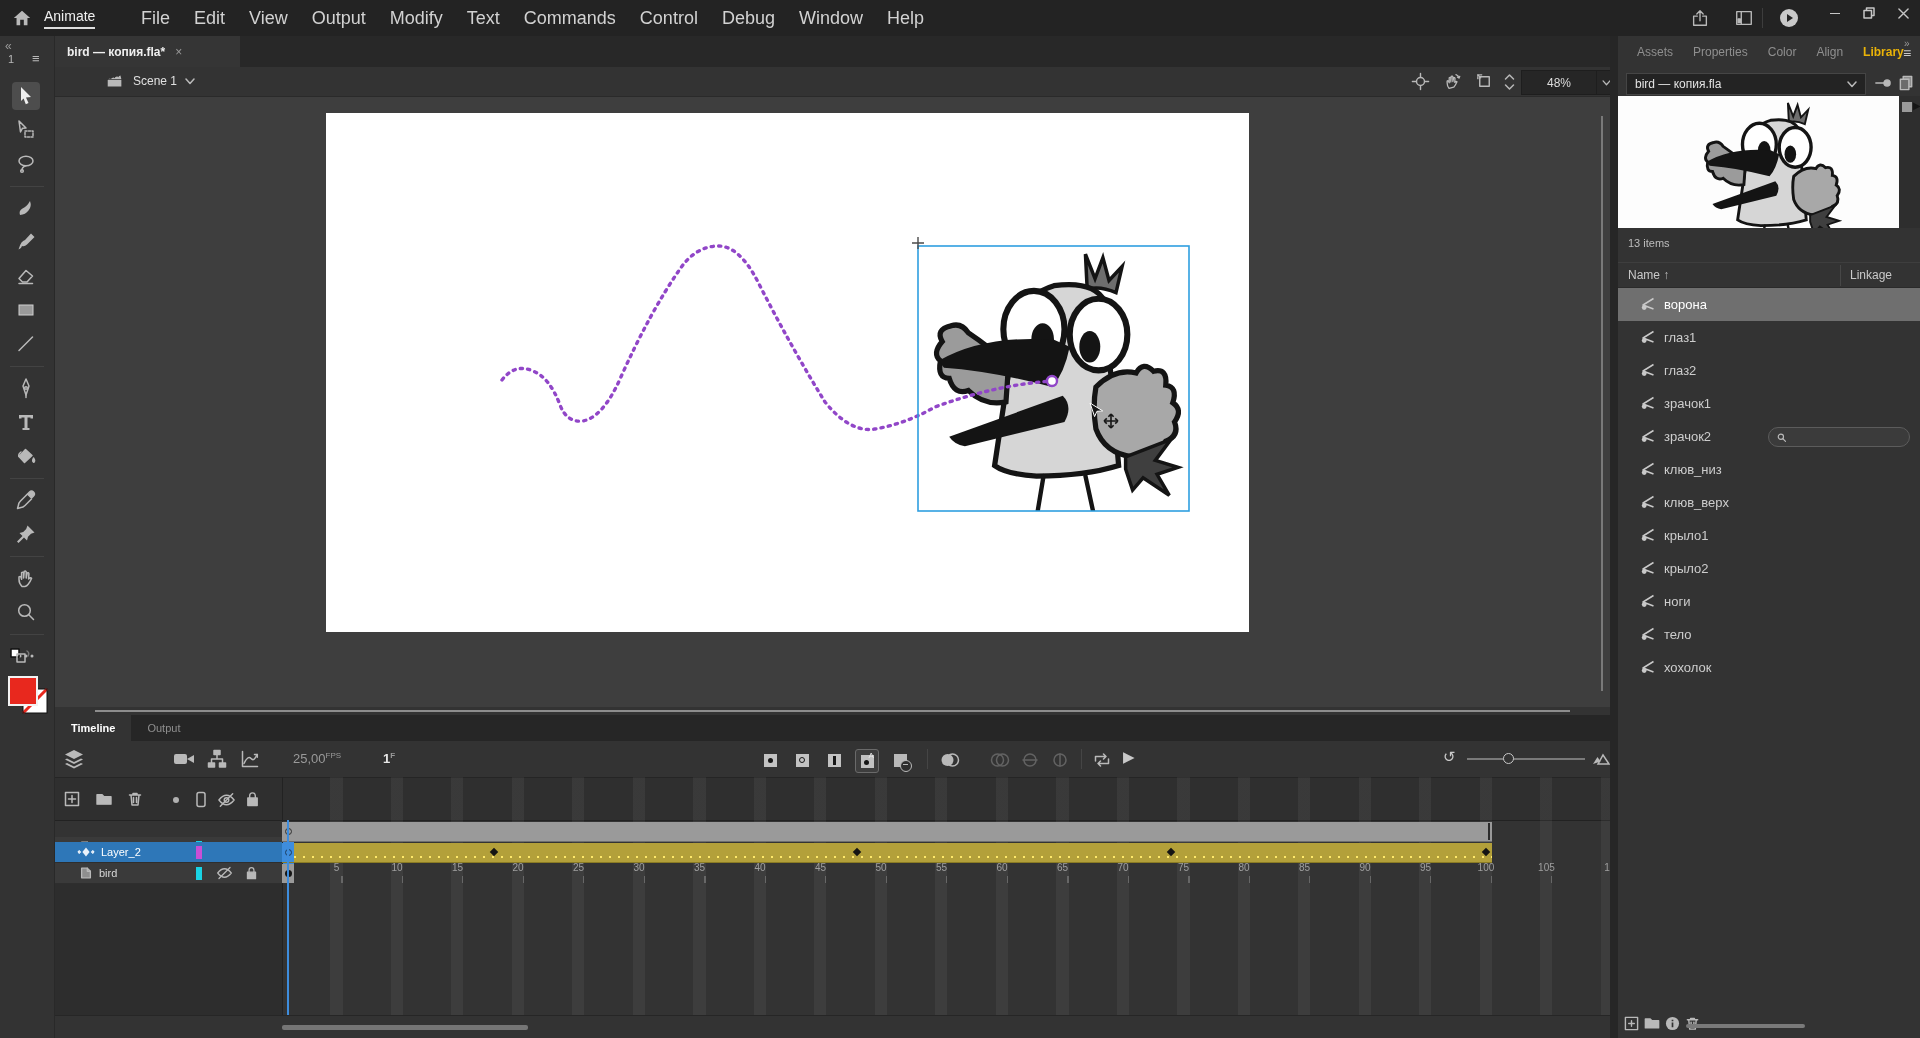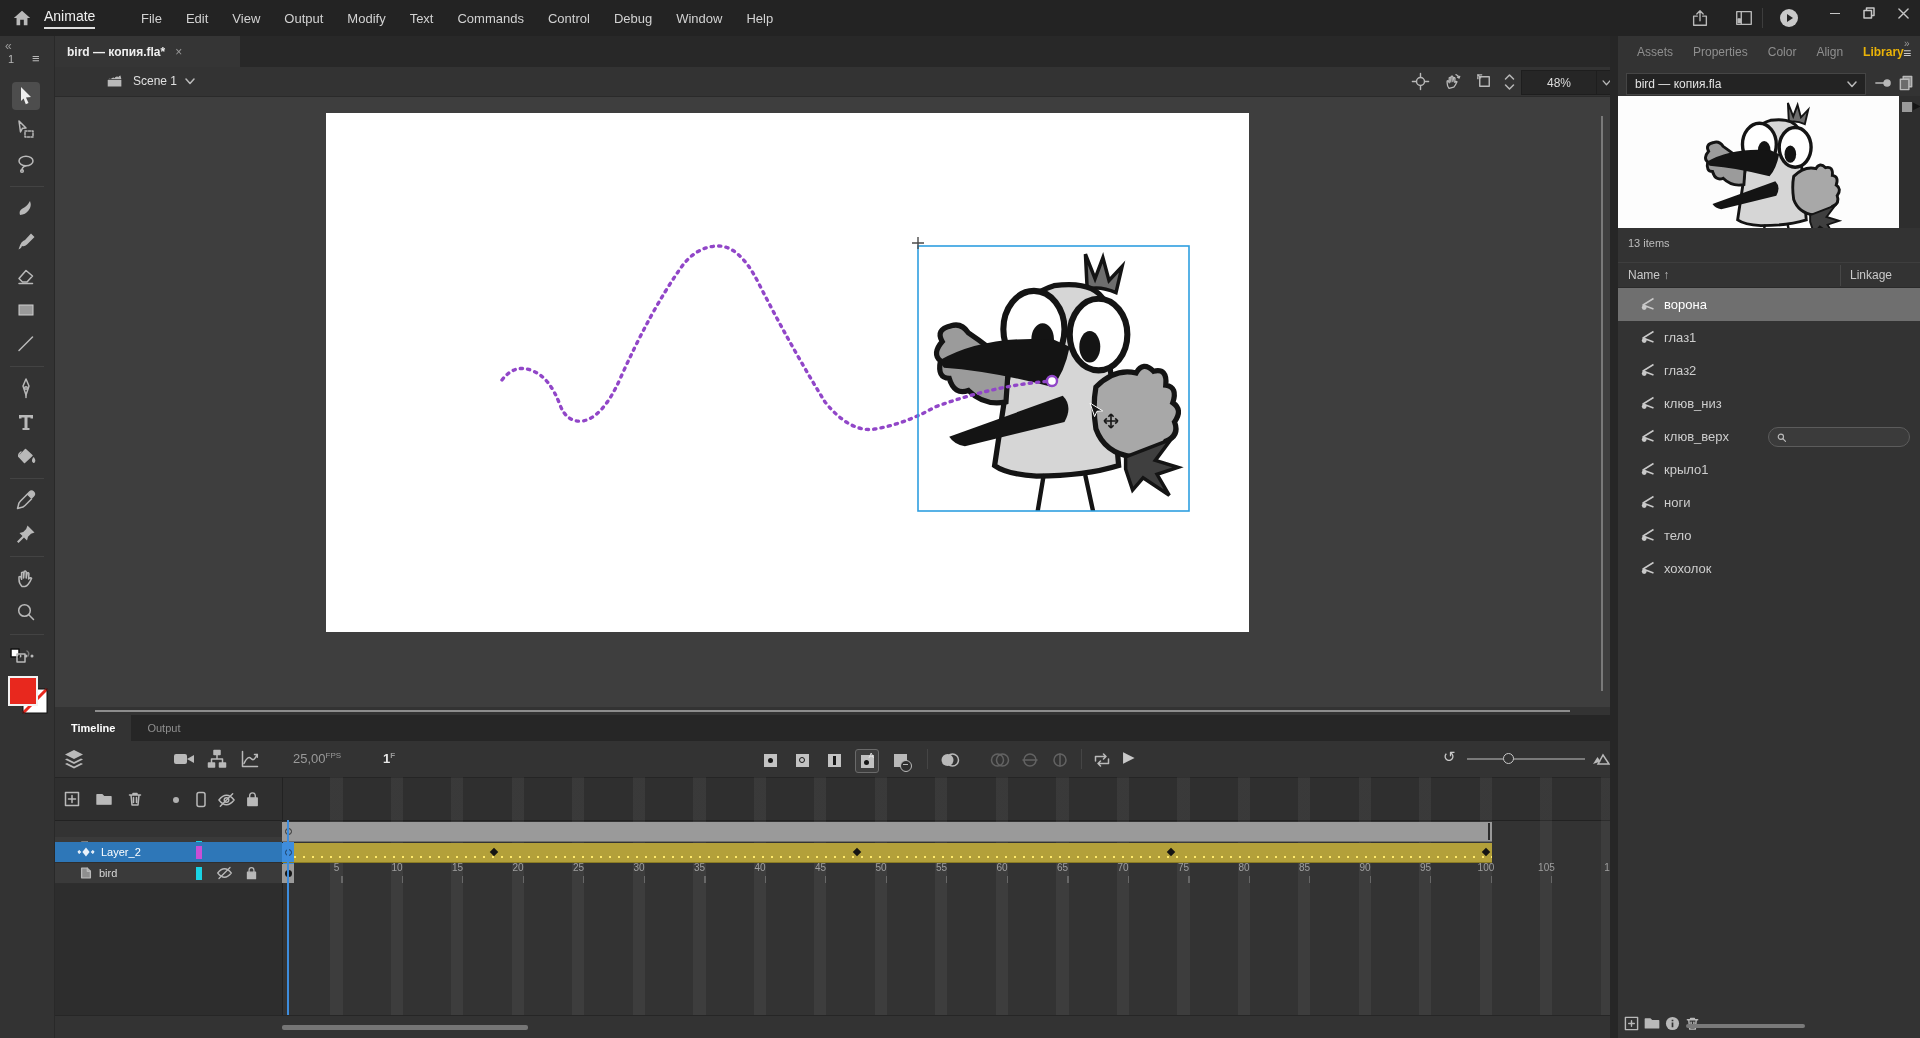--- a/index.html
+++ b/index.html
@@ -7,21 +7,21 @@
        font-family:"Liberation Sans","DejaVu Sans",sans-serif;color:#cfcfcf;
        -webkit-font-smoothing:antialiased;}
   .i{position:absolute;}
   svg{display:block;}
   .ic{stroke:#b9b9b9;fill:none;stroke-width:1.5;stroke-linecap:round;stroke-linejoin:round;}
   .icf{fill:#b9b9b9;stroke:none;}
   
   #menubar{left:0;top:0;width:1920px;height:36px;background:#232323;}
   #appname{left:44px;top:8px;font-size:14px;color:#f0f0f0;border-bottom:2px solid #dedede;padding-bottom:3px;}
   #menus{left:130px;top:0;height:36px;display:flex;align-items:center;gap:2px;}
-  .menu-item{padding:4px 11px;font-size:13px;color:#d2d2d2;cursor:default;text-align:right;}
+  .menu-item{padding:4px 11px;font-size:18px;color:#d2d2d2;cursor:default;text-align:right;}
   .winbtn{top:0;width:34px;height:26px;display:flex;align-items:center;justify-content:center;color:#c6c6c6;font-size:12px;}
   
   #tabbar{left:0;top:36px;width:1610px;height:31px;background:#282828;}
   #doctab{left:55px;top:36px;width:185px;height:31px;background:#353535;display:flex;align-items:center;gap:10px;padding:0 12px;box-sizing:border-box;}
   #doctab .t{font-size:12px;font-weight:bold;color:#efefef;white-space:nowrap;}
   #doctab .x{color:#9a9a9a;font-size:12px;}
   #editbar{left:55px;top:67px;width:1555px;height:30px;background:#333;border-bottom:1px solid #2a2a2a;box-sizing:border-box;}
   #scene-group{left:50px;top:4px;display:flex;align-items:center;gap:8px;}
   #zoombox{left:1466px;top:3px;width:74px;height:23px;background:#262626;border:1px solid #1e1e1e;display:flex;align-items:center;justify-content:center;font-size:12px;color:#ddd;}
   #zoomchev{left:1541px;top:3px;width:18px;height:23px;background:#262626;border:1px solid #1e1e1e;display:flex;align-items:center;justify-content:center;}
@@ -446,39 +446,66 @@
         </span>
         <span>глаз2</span>
       </div>
       <div class="librow">
         <span>
           <svg width="16" height="15" viewBox="0 0 16 15">
             <path d="M13.5,1.5 L3,8 L13.5,12" fill="none" stroke="#c9c9c9" stroke-width="1.5" stroke-linejoin="round"></path>
             <circle cx="4.2" cy="10.6" r="2.4" fill="#c9c9c9"></circle>
           </svg>
         </span>
+        <span>зрачок1</span>
+      </div>
+      <div class="librow">
+        <span>
+          <svg width="16" height="15" viewBox="0 0 16 15">
+            <path d="M13.5,1.5 L3,8 L13.5,12" fill="none" stroke="#c9c9c9" stroke-width="1.5" stroke-linejoin="round"></path>
+            <circle cx="4.2" cy="10.6" r="2.4" fill="#c9c9c9"></circle>
+          </svg>
+        </span>
+        <span>зрачок2</span>
+      </div>
+      <div class="librow">
+        <span>
+          <svg width="16" height="15" viewBox="0 0 16 15">
+            <path d="M13.5,1.5 L3,8 L13.5,12" fill="none" stroke="#c9c9c9" stroke-width="1.5" stroke-linejoin="round"></path>
+            <circle cx="4.2" cy="10.6" r="2.4" fill="#c9c9c9"></circle>
+          </svg>
+        </span>
         <span>клюв_низ</span>
       </div>
       <div class="librow">
         <span>
           <svg width="16" height="15" viewBox="0 0 16 15">
             <path d="M13.5,1.5 L3,8 L13.5,12" fill="none" stroke="#c9c9c9" stroke-width="1.5" stroke-linejoin="round"></path>
             <circle cx="4.2" cy="10.6" r="2.4" fill="#c9c9c9"></circle>
           </svg>
         </span>
         <span>клюв_верх</span>
       </div>
       <div class="librow">
         <span>
           <svg width="16" height="15" viewBox="0 0 16 15">
             <path d="M13.5,1.5 L3,8 L13.5,12" fill="none" stroke="#c9c9c9" stroke-width="1.5" stroke-linejoin="round"></path>
             <circle cx="4.2" cy="10.6" r="2.4" fill="#c9c9c9"></circle>
           </svg>
         </span>
         <span>крыло1</span>
+      </div>
+      <div class="librow">
+        <span>
+          <svg width="16" height="15" viewBox="0 0 16 15">
+            <path d="M13.5,1.5 L3,8 L13.5,12" fill="none" stroke="#c9c9c9" stroke-width="1.5" stroke-linejoin="round"></path>
+            <circle cx="4.2" cy="10.6" r="2.4" fill="#c9c9c9"></circle>
+          </svg>
+        </span>
+        <span>крыло2</span>
       </div>
       <div class="librow">
         <span>
           <svg width="16" height="15" viewBox="0 0 16 15">
             <path d="M13.5,1.5 L3,8 L13.5,12" fill="none" stroke="#c9c9c9" stroke-width="1.5" stroke-linejoin="round"></path>
             <circle cx="4.2" cy="10.6" r="2.4" fill="#c9c9c9"></circle>
           </svg>
         </span>
         <span>ноги</span>
       </div>

